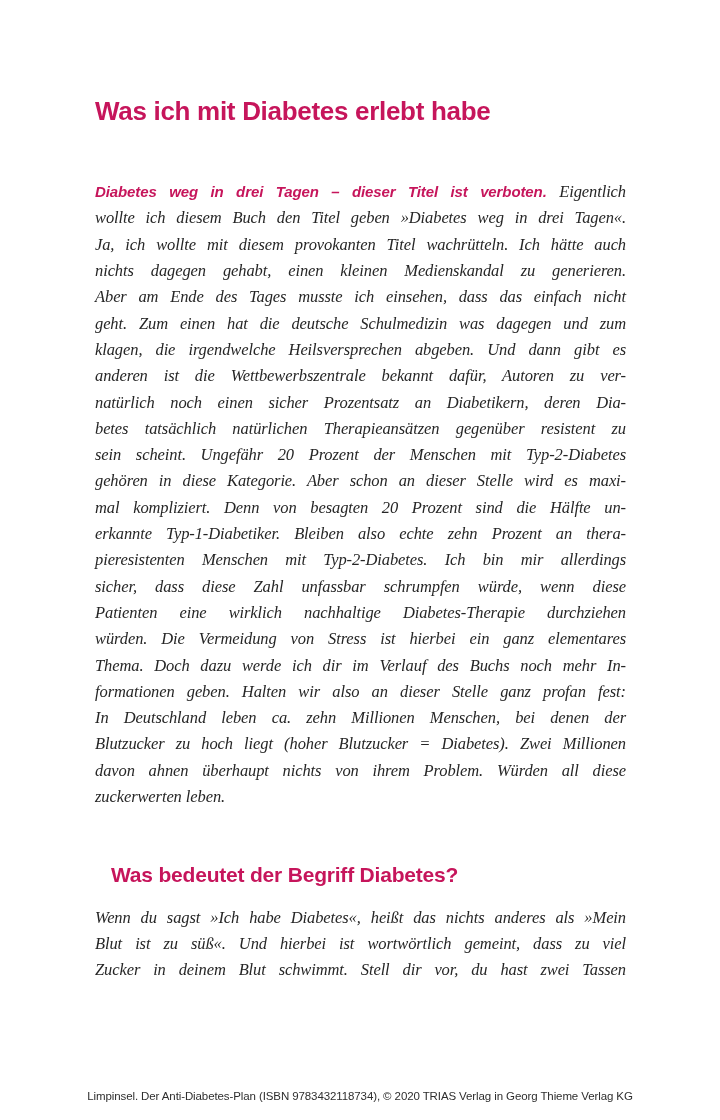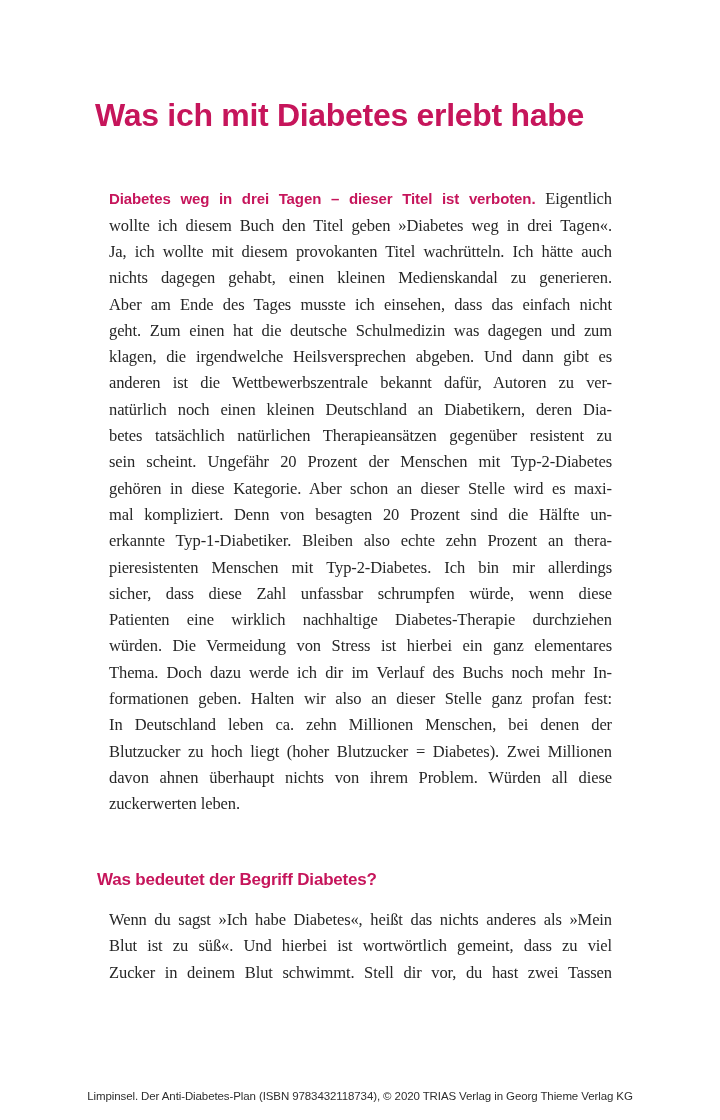--- a/index.html
+++ b/index.html
@@ -19,28 +19,29 @@
   }
   .content{
     position:absolute;
     left:95px;top:0;
     width:531px;
   }
   .chapter-heading{
     margin:96px 0 0 0;
     font-family:"Liberation Sans",sans-serif;
     font-weight:bold;
-    font-size:32px;
+    font-size:26px;
     line-height:1.2;
     letter-spacing:-0.3px;
     color:var(--accent);
   }
   .para{
-    margin:14px;
+    margin:0;
     padding:0;
+    font-style:italic;
   }
   .para-intro{margin-top:52px;}
   .para-section{margin-top:17px;}
   .tline{
     font-size:16.5px;
     line-height:26.3px;
     letter-spacing:-0.1px;
     color:var(--body-text);
     text-align:justify;
     text-align-last:justify;
@@ -50,24 +51,24 @@
     text-align-last:left;
     -moz-text-align-last:left;
   }
   .leadin{
     font-family:"Liberation Sans",sans-serif;
     font-weight:bold;
     font-size:15px;
     color:var(--accent);
   }
   .section-heading{
-    margin:52px 0 0 2px;
+    margin:52px 0 0 16px;
     font-family:"Liberation Sans",sans-serif;
     font-weight:bold;
-    font-size:17px;
+    font-size:21px;
     line-height:1.2;
     letter-spacing:-0.2px;
     color:var(--accent);
   }
   .page-footer{
     position:absolute;
     left:0;right:0;
     top:1090px;
     text-align:center;
     font-family:"Liberation Sans",sans-serif;
@@ -89,21 +90,21 @@
         <span class="leadin">Diabetes weg in drei Tagen – dieser Titel ist verboten.</span>
         <span>Eigentlich</span>
       </div>
     <div class="tline">wollte ich diesem Buch den Titel geben »Diabetes weg in drei Tagen«.</div>
         <div class="tline">Ja, ich wollte mit diesem provokanten Titel wachrütteln. Ich hätte auch</div>
         <div class="tline">nichts dagegen gehabt, einen kleinen Medienskandal zu generieren.</div>
         <div class="tline">Aber am Ende des Tages musste ich einsehen, dass das einfach nicht</div>
         <div class="tline">geht. Zum einen hat die deutsche Schulmedizin was dagegen und zum</div>
         <div class="tline">klagen, die irgendwelche Heilsversprechen abgeben. Und dann gibt es</div>
         <div class="tline">anderen ist die Wettbewerbszentrale bekannt dafür, Autoren zu ver-</div>
-        <div class="tline">natürlich noch einen kleinen Deutschland an Diabetikern, deren Dia-</div>
+        <div class="tline">natürlich noch einen sicher Prozentsatz an Diabetikern, deren Dia-</div>
         <div class="tline">betes tatsächlich natürlichen Therapieansätzen gegenüber resistent zu</div>
         <div class="tline">sein scheint. Ungefähr 20 Prozent der Menschen mit Typ-2-Diabetes</div>
         <div class="tline">gehören in diese Kategorie. Aber schon an dieser Stelle wird es maxi-</div>
         <div class="tline">mal kompliziert. Denn von besagten 20 Prozent sind die Hälfte un-</div>
         <div class="tline">erkannte Typ-1-Diabetiker. Bleiben also echte zehn Prozent an thera-</div>
         <div class="tline">pieresistenten Menschen mit Typ-2-Diabetes. Ich bin mir allerdings</div>
         <div class="tline">sicher, dass diese Zahl unfassbar schrumpfen würde, wenn diese</div>
         <div class="tline">Patienten eine wirklich nachhaltige Diabetes-Therapie durchziehen</div>
         <div class="tline">würden. Die Vermeidung von Stress ist hierbei ein ganz elementares</div>
         <div class="tline">Thema. Doch dazu werde ich dir im Verlauf des Buchs noch mehr In-</div>

